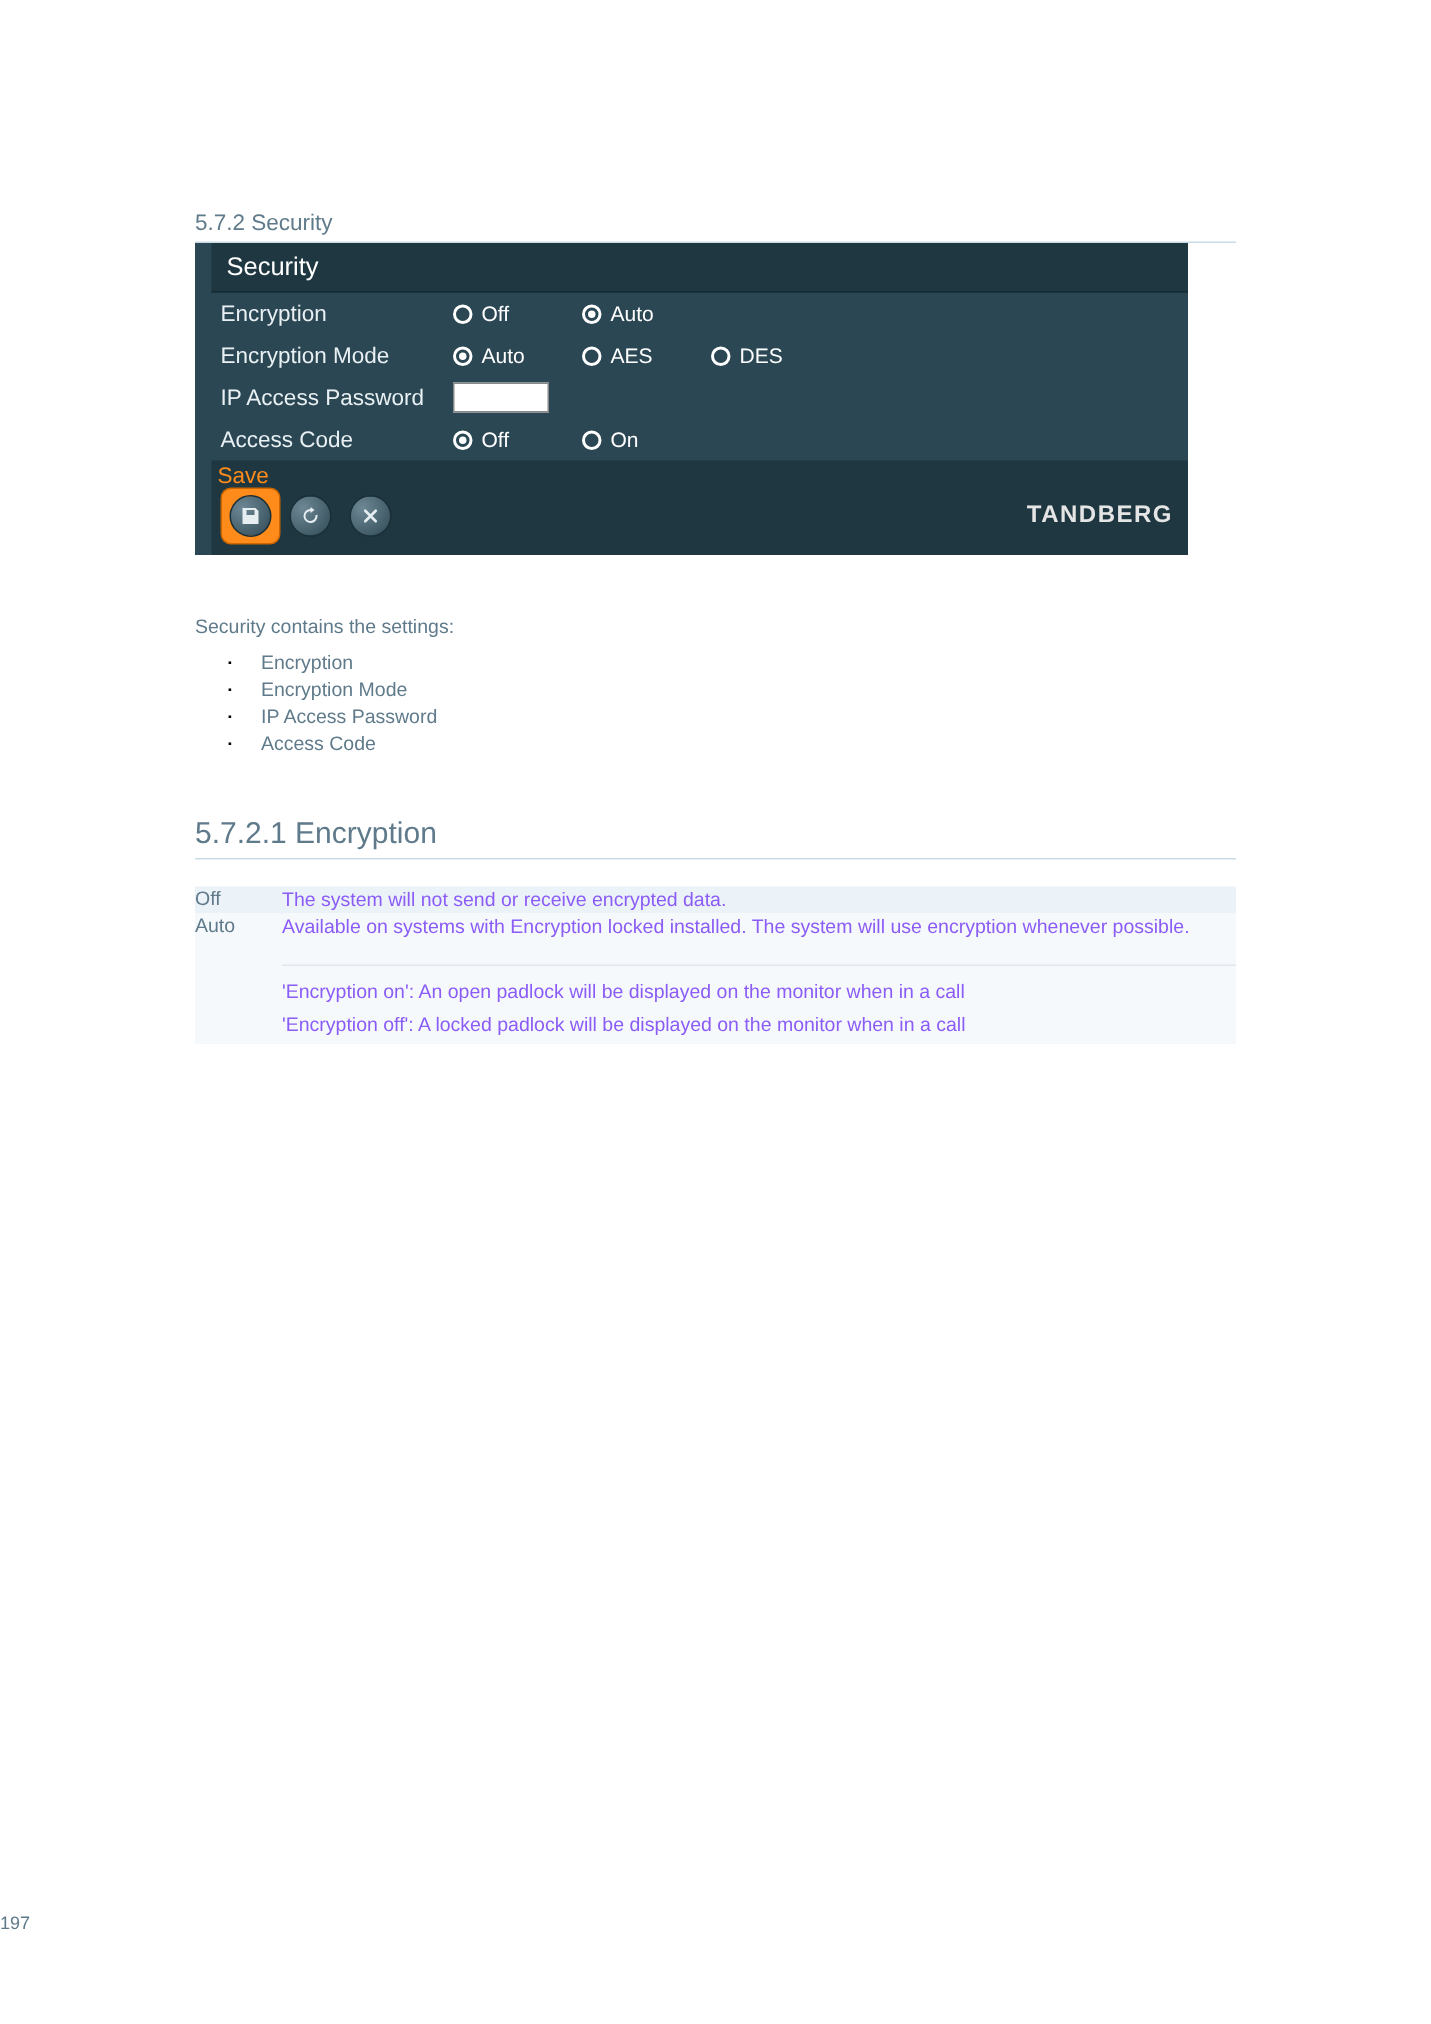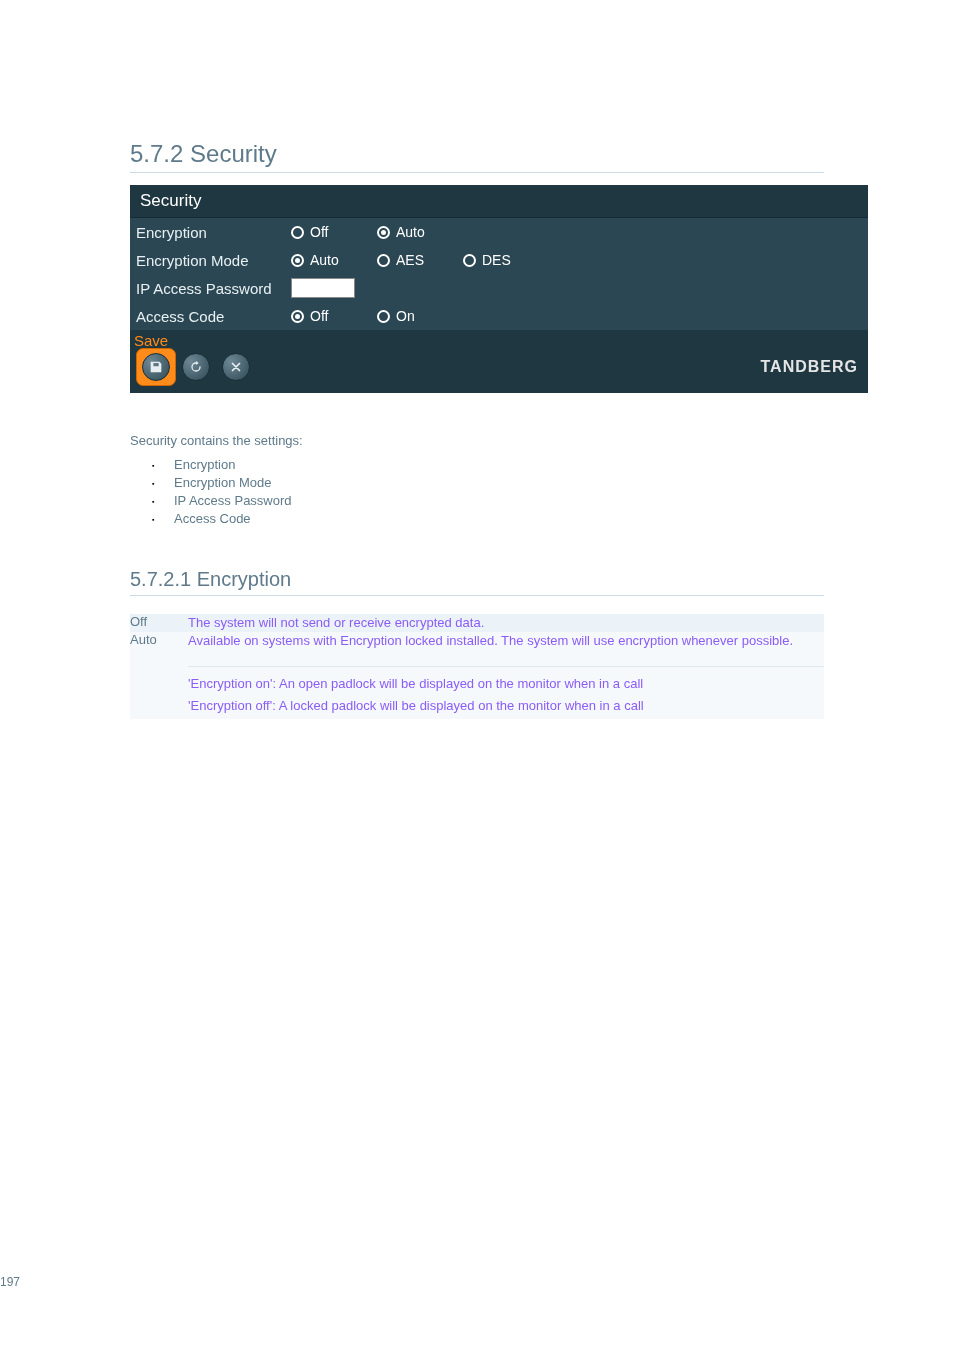--- a/index.html
+++ b/index.html
@@ -8,32 +8,33 @@
     font-family: Arial, Helvetica, sans-serif;
     width: 954px;
     margin: 0 auto;
     padding: 140px 130px 80px 130px;
     font-size: 13px;
     color: #5f7a8a;
   }
 
   .section-title {
     color: #5f7a8a;
-    font-size: 24px;
+    font-size: 15px;
     font-weight: normal;
     border-bottom: 1px solid #c9dbe6;
     padding-bottom: 4px;
-    margin-bottom: 12px;
+    margin-bottom: 0;
   }
 
   .panel {
-    width: 738px;
+    width: 662px;
     background: #2b4753;
     margin-bottom: 20px;
     color: #fff;
+    padding-left: 11px;
   }
   .panel-header {
     background: #1f3740;
     color: #fff;
     font-size: 17px;
     padding: 6px 10px;
     border-bottom: 1px solid #152a33;
   }
   .panel-row {
     display: flex;

